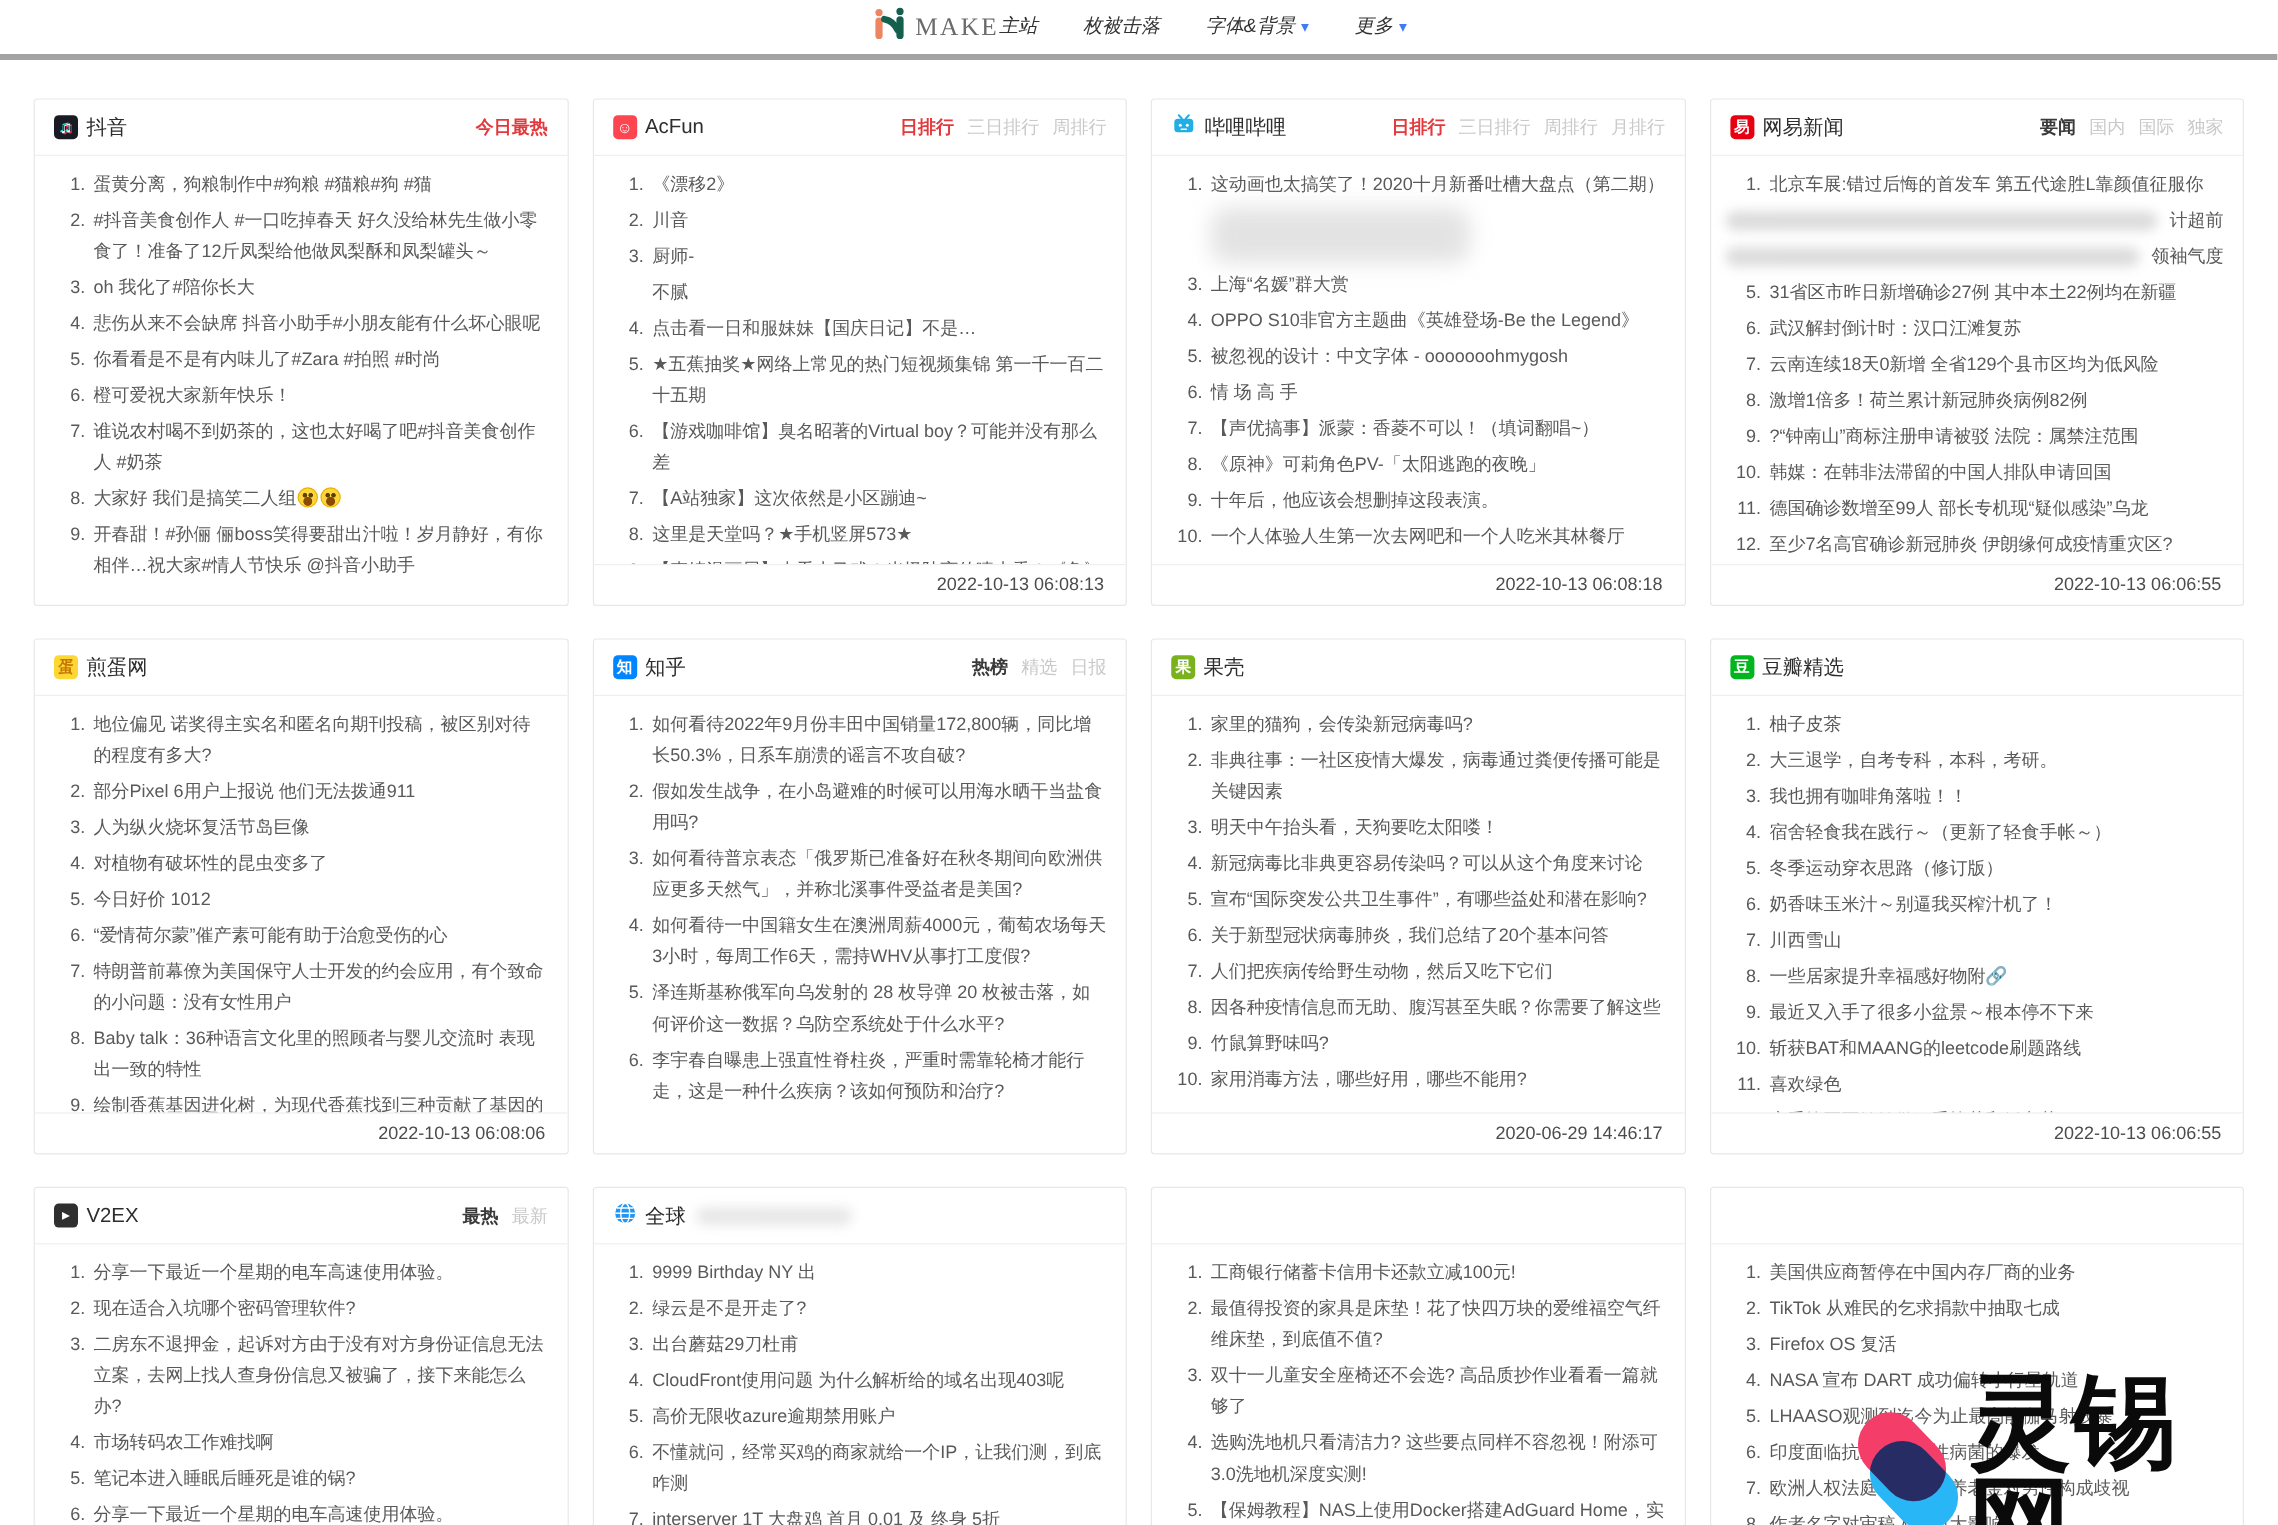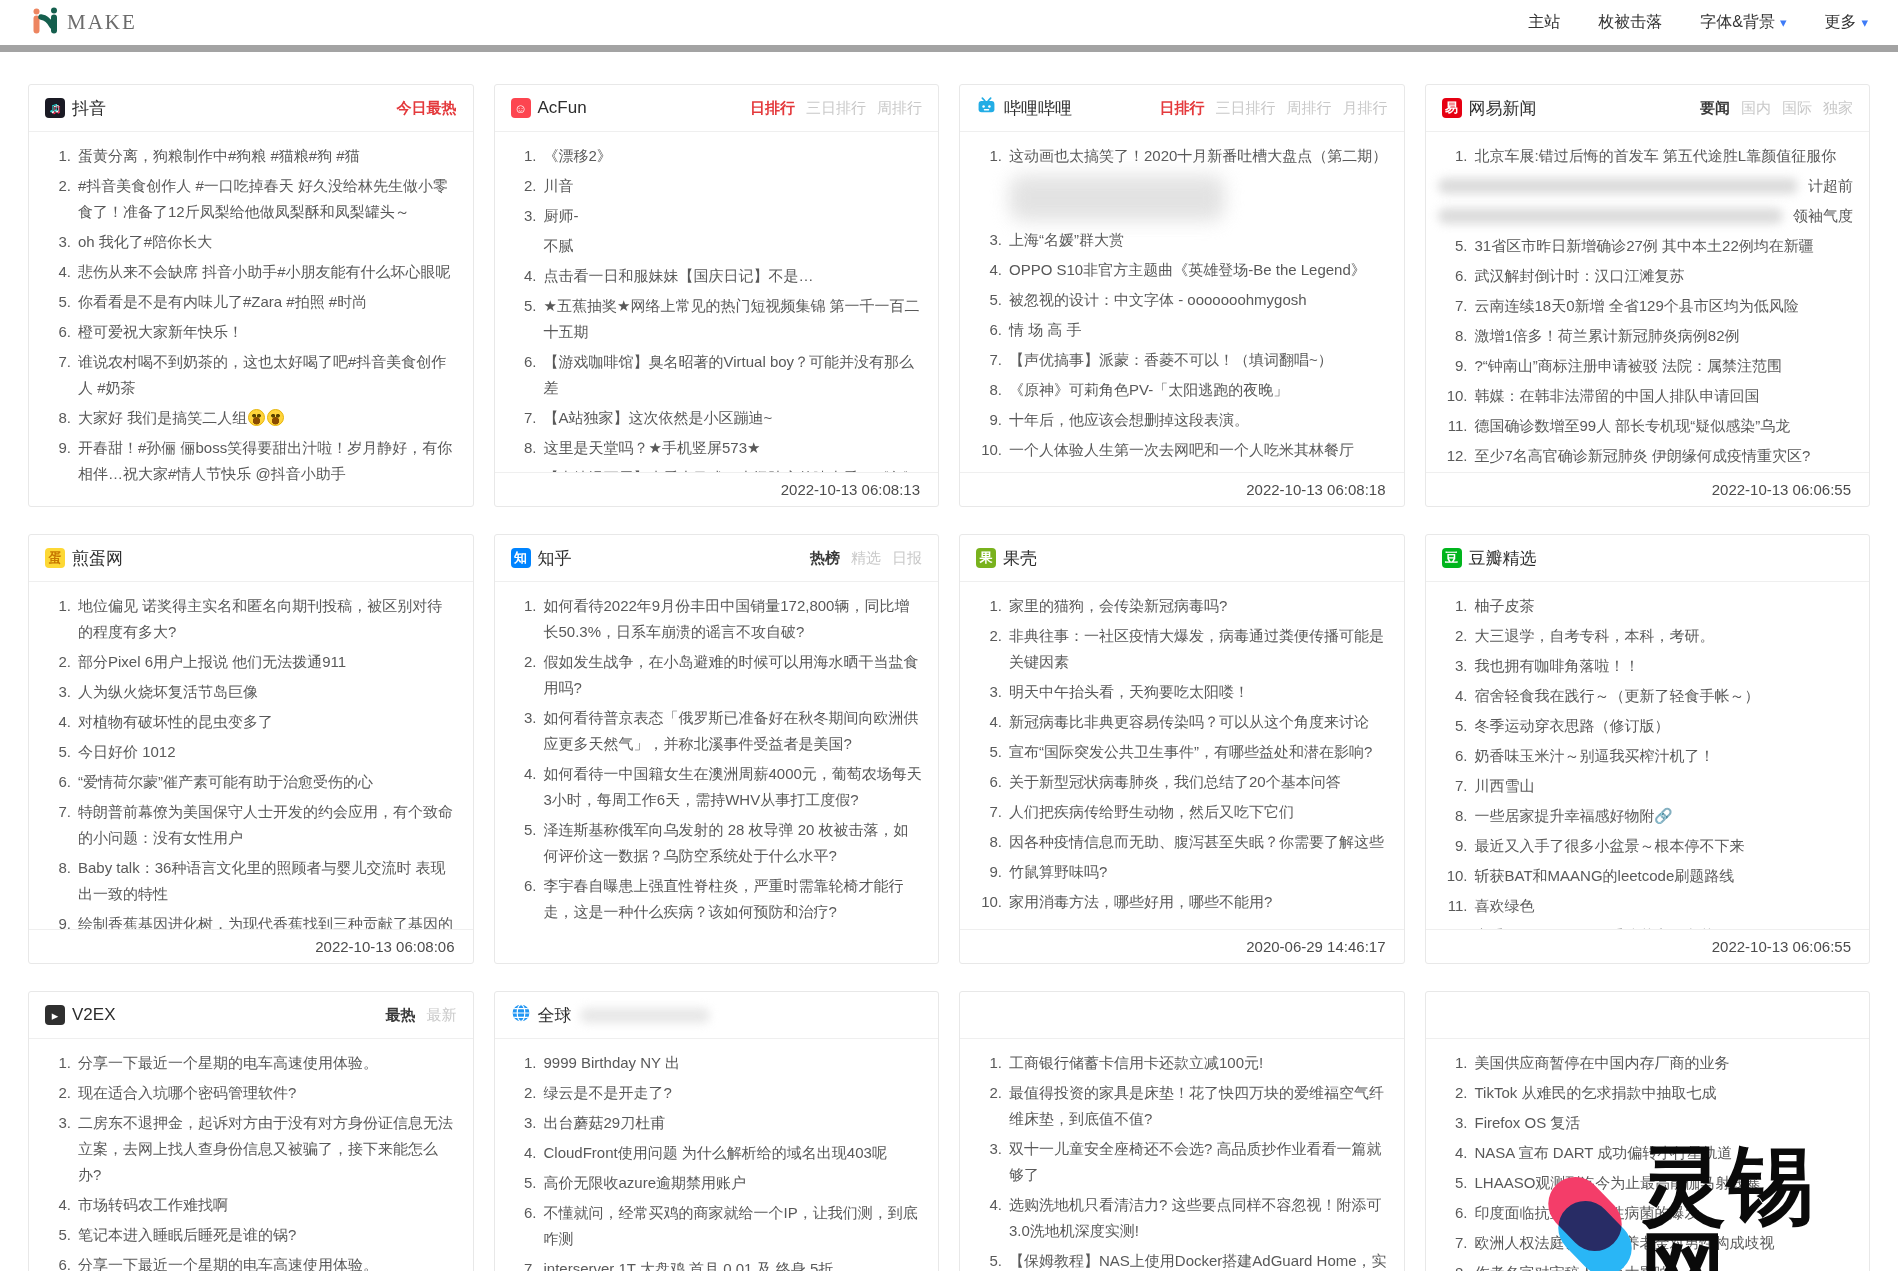--- a/index.html
+++ b/index.html
@@ -2,25 +2,25 @@
 <html><head>
 <meta charset="utf-8">
 <style>
   html,body{margin:0;padding:0;}
   body{
     width:1898px;height:1271px;overflow:hidden;position:relative;
     background:#fff;font-family:"Liberation Sans","DejaVu Sans",sans-serif;
     -webkit-font-smoothing:antialiased;
   }
   
-  .topbar{height:45px;display:flex;align-items:center;justify-content:space-between;
-    padding:0 30px;border-bottom:7px solid #a3a3a3;}
+  .topbar{height:45px;display:flex;align-items:center;justify-content:center;
+    padding:0 30px;border-bottom:5px solid #a3a3a3;}
   .brand{display:flex;align-items:center;gap:7px;}
   .brand-text{font-family:"Liberation Serif","DejaVu Serif",serif;font-size:21px;color:#6b6b6b;letter-spacing:2px;}
-  .nav{display:flex;align-items:center;gap:38px;}
+  .nav{display:flex;align-items:center;gap:38px;font-style:italic;}
   .nav-item{font-size:16px;color:#333;cursor:pointer;display:flex;align-items:center;gap:5px;}
   .chev{font-size:13px;line-height:1;}
   
   .grid{display:grid;grid-template-columns:repeat(4,1fr);grid-template-rows:423px 430px 430px;
     column-gap:20px;row-gap:27px;margin:32px 28px 0;}
   .card{border:1px solid #e8e8e8;border-radius:3px;background:#fff;display:flex;flex-direction:column;overflow:hidden;}
   .card-head{height:46px;flex:0 0 46px;display:flex;align-items:center;justify-content:space-between;
     padding:0 16px;border-bottom:1px solid #efefef;}
   .card-title{display:flex;align-items:center;min-height:20px;}
   .card-title .t{margin-left:7px;font-size:17px;font-weight:normal;color:#2d2d2d;}

